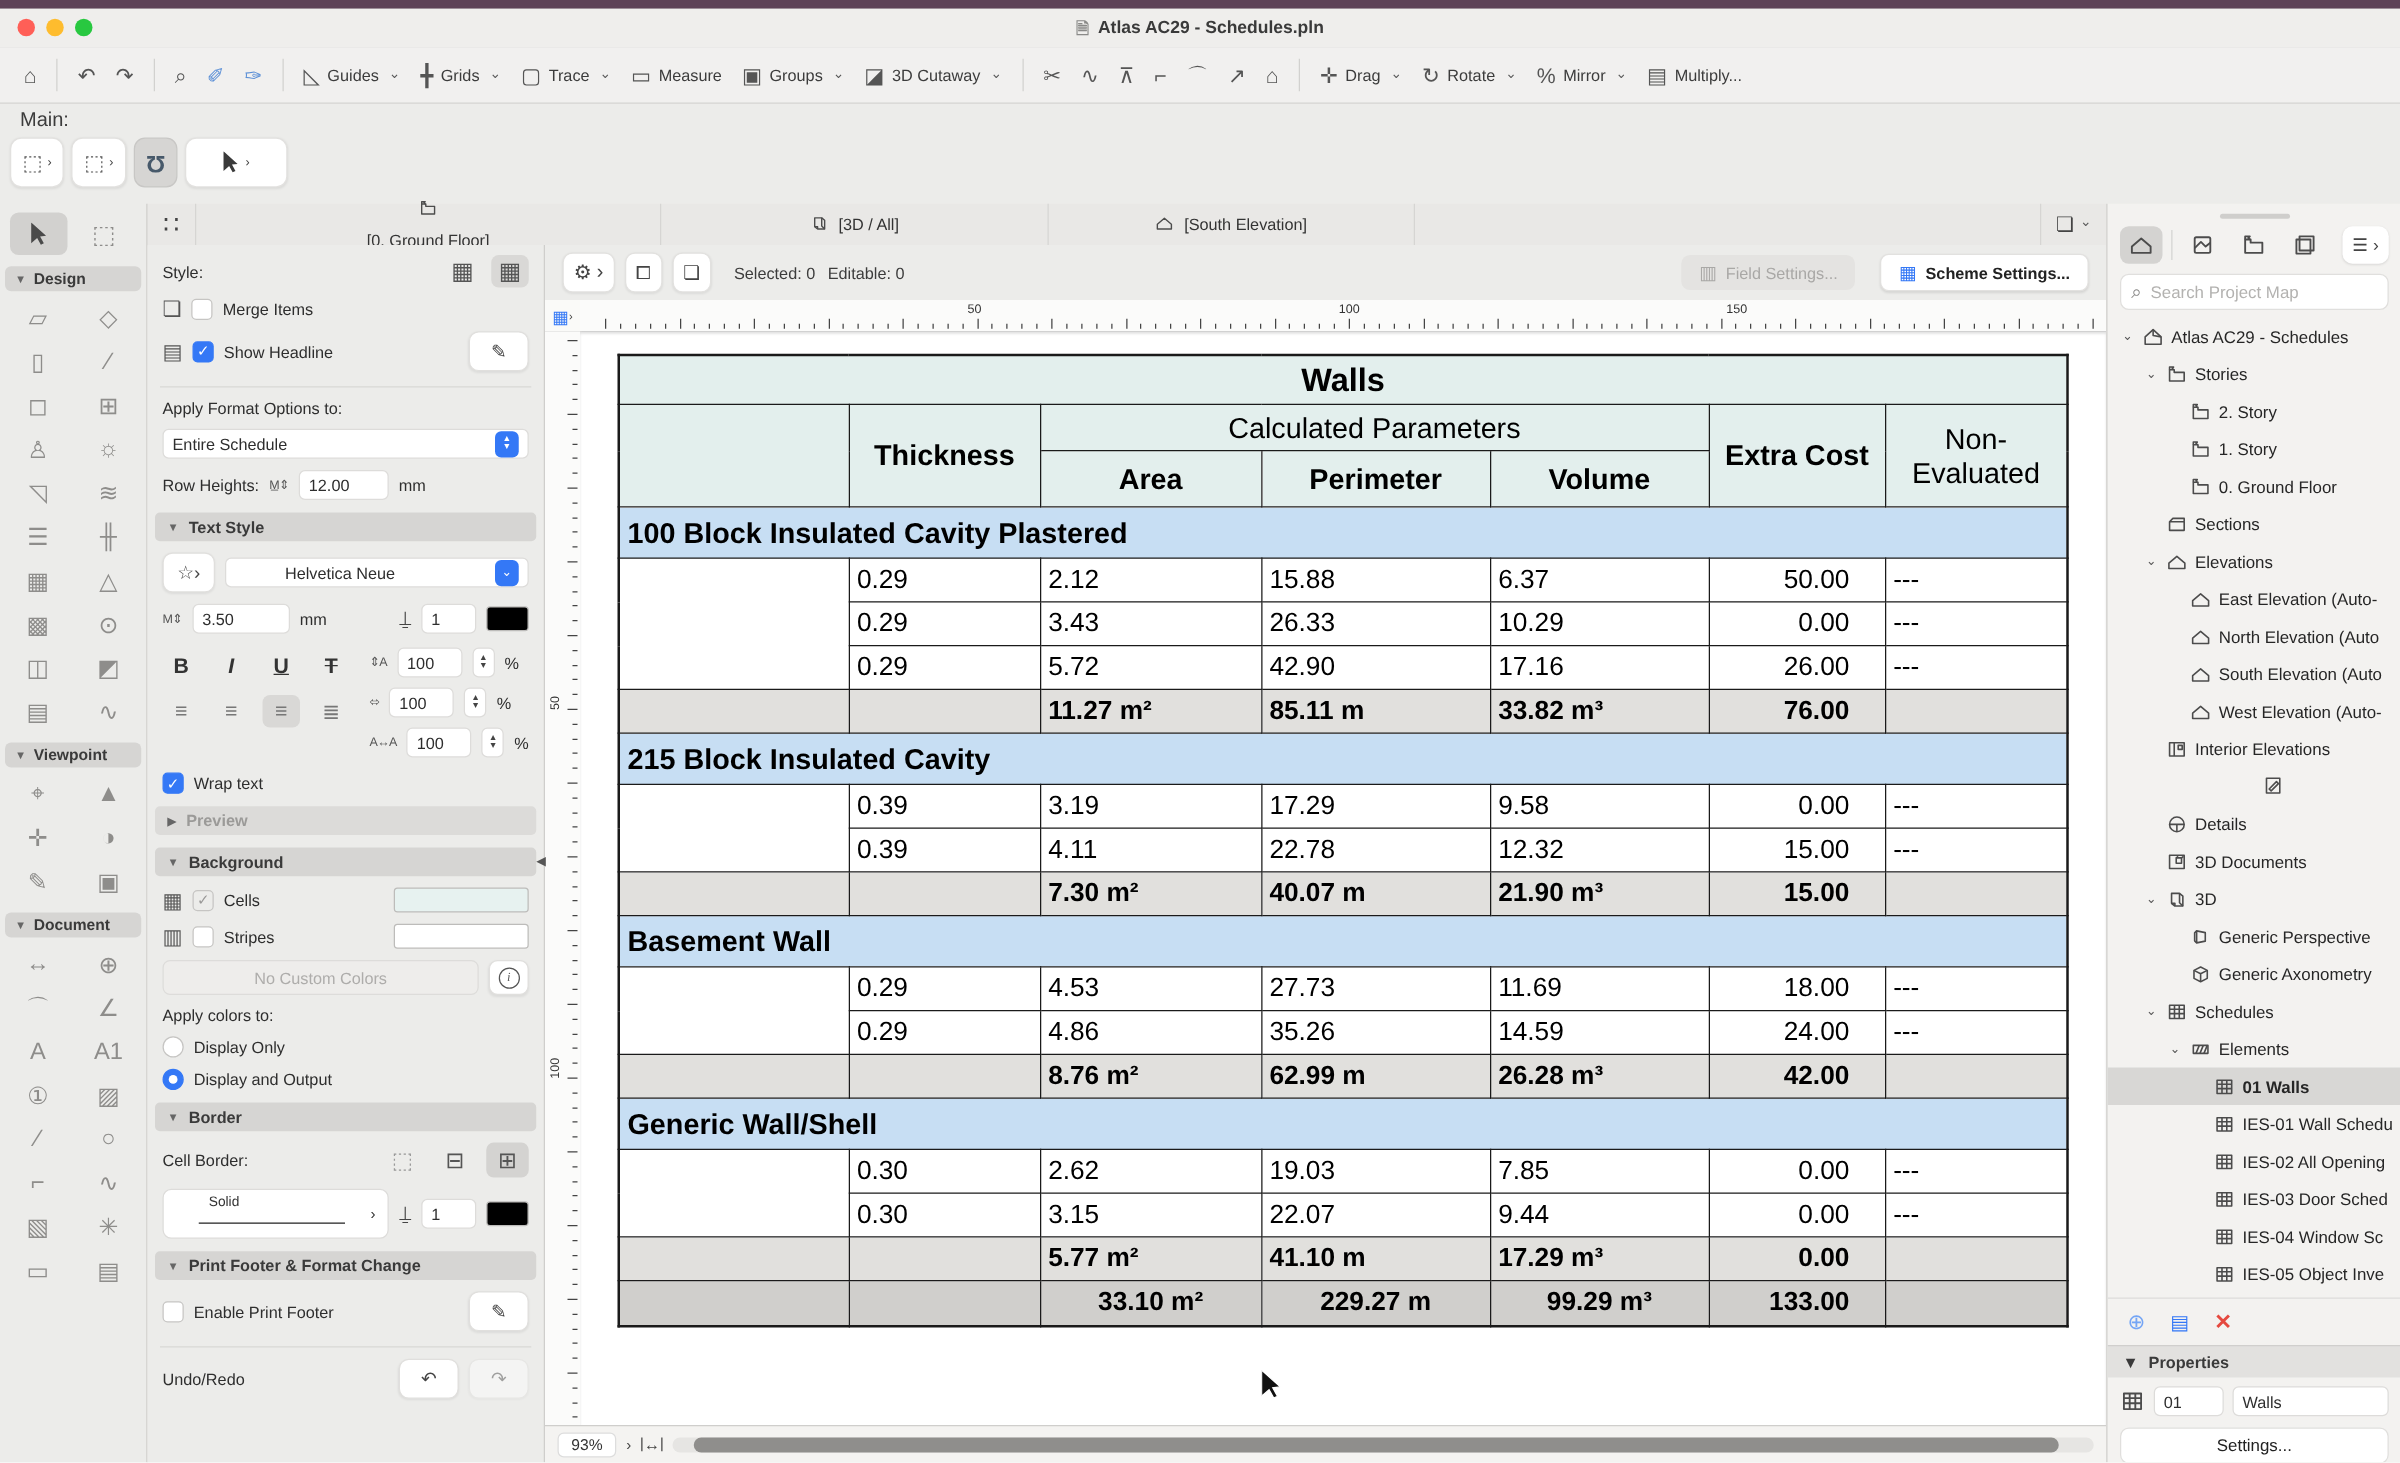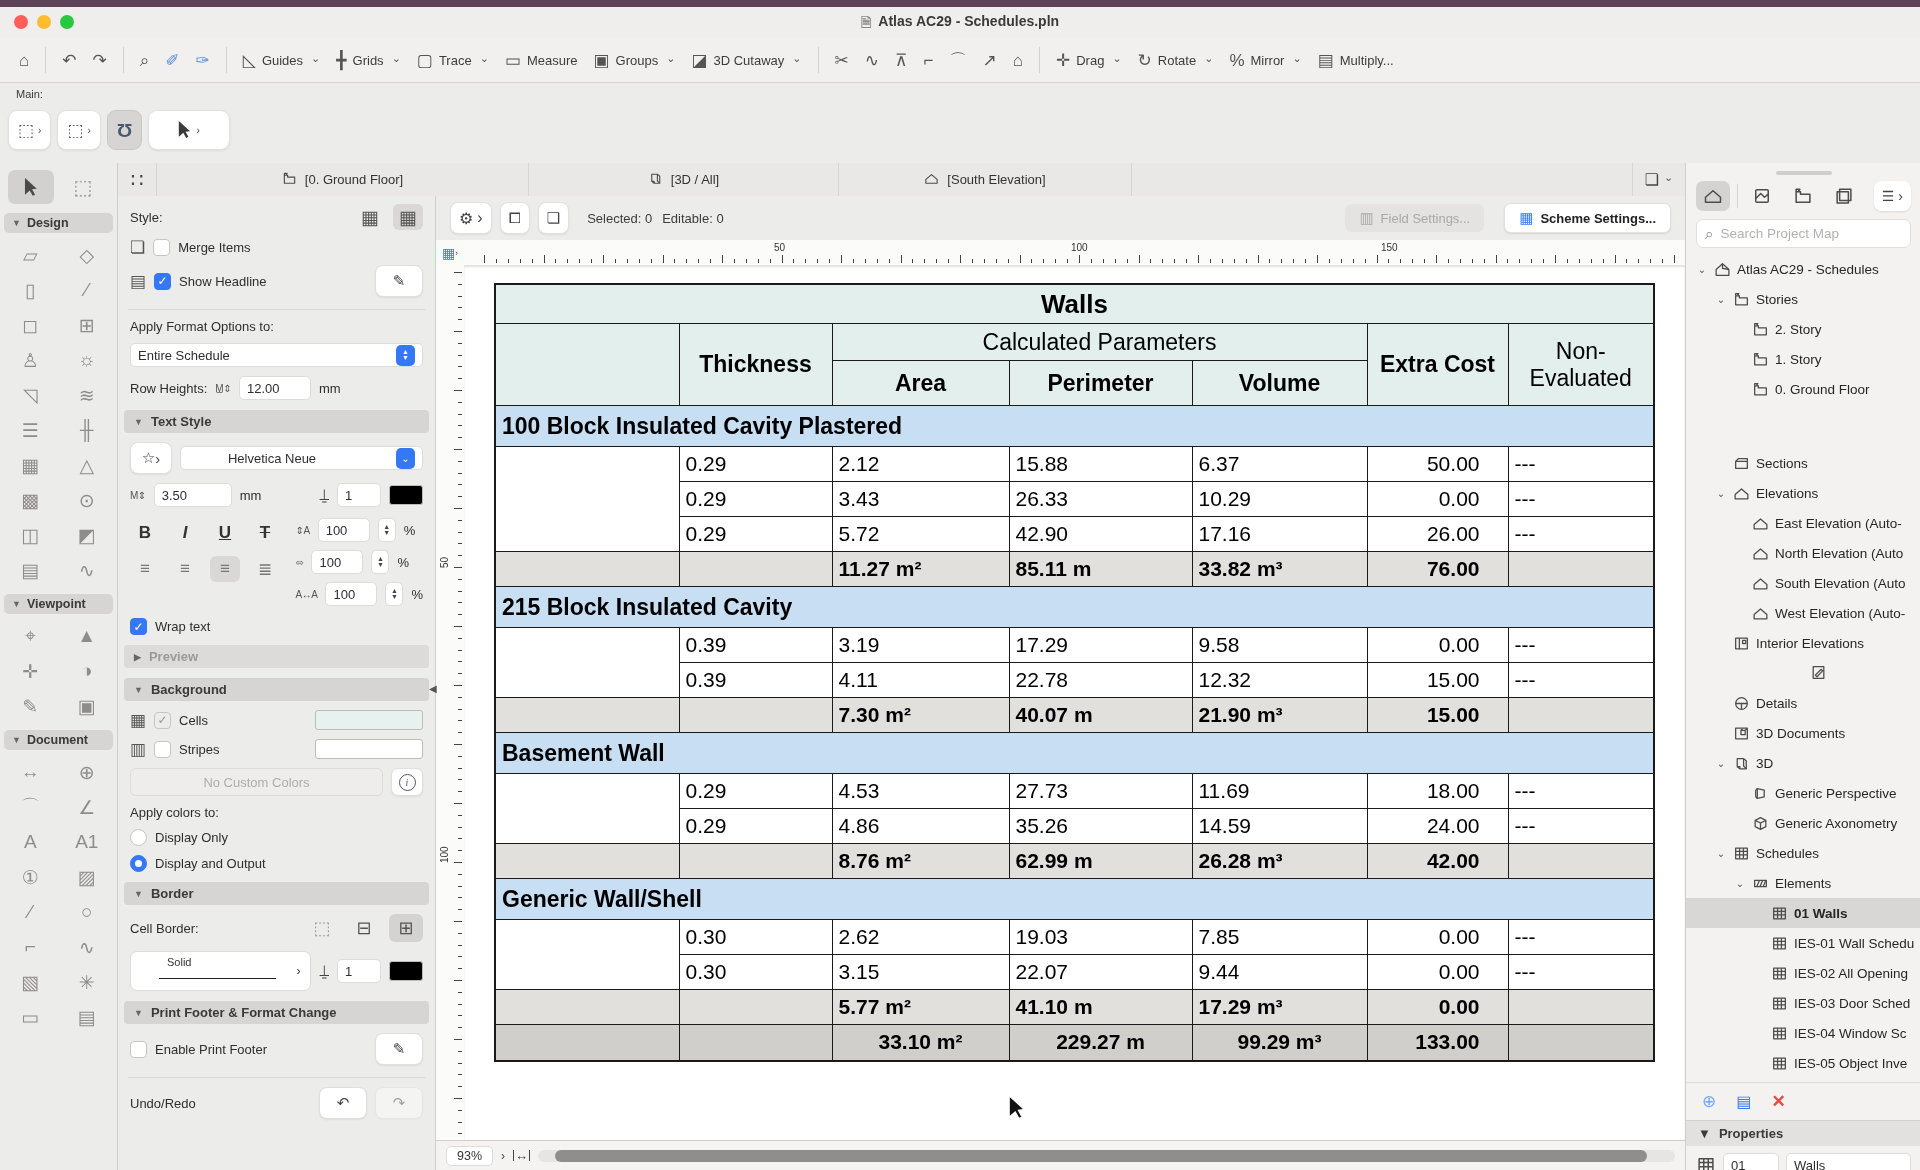--- a/index.html
+++ b/index.html
@@ -14,21 +14,21 @@
   .light{width:14px;height:14px;border-radius:50%;}
   .title{position:absolute;left:0;width:100%;text-align:center;font-size:14px;font-weight:bold;color:#3a3a3a;}
   .title .doc{display:inline-block;margin-right:7px;color:#8a8a88;font-size:13px;transform:translateY(1px);}
   .toolbar{position:absolute;left:0;top:38px;width:1920px;height:45px;background:#f1f0ef;
     border-bottom:1px solid #d4d3d1;display:flex;align-items:center;padding:0 12px;box-sizing:border-box;gap:2px;}
   .tbtn{display:flex;align-items:center;gap:6px;padding:4px 7px;border-radius:6px;font-size:13px;color:#3c3c3c;white-space:nowrap;}
   .glyph{font-size:17px;color:#555;line-height:1;}
   .chev{font-size:11px;color:#555;margin-left:2px;transform:translateY(-2px);}
   .sep{width:1px;height:26px;background:#d2d1cf;margin:0 7px;flex:0 0 auto;}
   
-  .mainlabel{position:absolute;left:16px;top:88px;font-size:11px;color:#3c3c3c;}
+  .mainlabel{position:absolute;left:16px;top:88px;font-size:16px;color:#3c3c3c;}
   .quicktools{position:absolute;left:8px;top:110px;display:flex;gap:6px;align-items:center;}
   .qbtn{height:38px;background:#fff;border:1px solid #e2e1df;border-radius:9px;display:flex;
     align-items:center;justify-content:center;gap:4px;padding:0 9px;box-shadow:0 1px 2px rgba(0,0,0,.08);}
   .qbtn.pressed{background:#d6d5d3;border-color:#c8c7c5;box-shadow:none;}
   .qbtn .mini{font-size:10px;color:#444;}
   .magnet{display:inline-block;transform:rotate(180deg);font-size:19px;color:#47596a;font-weight:bold;}
   
   .toolbox{position:absolute;left:0;top:163px;width:117px;height:1007px;background:#ececea;border-right:1px solid #cfcecc;overflow:hidden;}
   .settings{position:absolute;left:118px;top:196px;width:317px;height:974px;background:#ececea;border-right:1px solid #cfcecc;overflow:hidden;}
   .center{position:absolute;left:436px;top:196px;width:1249px;height:974px;background:#ececea;}
@@ -267,21 +267,21 @@
       <svg width="14" height="18" viewBox="0 0 11 16">
           <path d="M0 0 L0 14 L4 10.5 L6.5 15 L8.5 14 L6 9.5 L10 9 Z" fill="#3a3a3a"></path>
         </svg>
       <span class="mini">›</span>
       </div>
   </div>
 
   <div class="tabstrip">
     <div class="taboverview">∷</div>
     <div id="tabs" style="display:flex;flex:1;align-items:stretch;">
-        <div class="tab" style="width: 372px;">
+        <div class="tab" style="width: 372px; flex-direction: column;">
           <span><svg width="15" height="15" viewBox="0 0 16 16">
               <path d="M2.5 13 V4.5 H6 V6.5 H13.5 V13 Z" fill="none" stroke="#4c4c4c" stroke-width="1.2" stroke-linejoin="round"></path>
               <path d="M2.5 4.5 V2.5 H5.5 L4.5 3.5 L5.5 4.5" fill="none" stroke="#4c4c4c" stroke-width="1.2" stroke-linejoin="round"></path>
             </svg></span>
           <span>[0. Ground Floor]</span>
         </div>
         <div class="tab" style="width: 310px;">
           <span><svg width="15" height="15" viewBox="0 0 16 16">
               <path d="M4 3.5 H10 L12.5 5.5 V13 H6.5 L4 11 Z" fill="none" stroke="#4c4c4c" stroke-width="1.2" stroke-linejoin="round"></path>
               <path d="M10 3.5 L10 10.5 L12.5 13 M4 11 H6.5 V13" fill="none" stroke="#4c4c4c" stroke-width="1.2" stroke-linejoin="round"></path>
@@ -1058,21 +1058,21 @@
         <div class="trow" style="padding-left: 48px;">
           <span class="tarrow"></span>
           <span style="display:inline-flex">
             <svg width="17" height="17" viewBox="0 0 16 16">
               <path d="M2.5 13 V4.5 H6 V6.5 H13.5 V13 Z" fill="none" stroke="#4c4c4c" stroke-width="1.2" stroke-linejoin="round"></path>
               <path d="M2.5 4.5 V2.5 H5.5 L4.5 3.5 L5.5 4.5" fill="none" stroke="#4c4c4c" stroke-width="1.2" stroke-linejoin="round"></path>
             </svg>
           </span>
           <span>0. Ground Floor</span>
         </div>
-        <div class="trow" style="padding-left: 29px; margin-top: 44px;">
+        <div class="trow" style="padding-left: 29px;">
           <span class="tarrow"></span>
           <span style="display:inline-flex">
             <svg width="17" height="17" viewBox="0 0 16 16">
               <rect x="2.5" y="6" width="11" height="6.5" fill="none" stroke="#4c4c4c" stroke-width="1.2" stroke-linejoin="round"></rect>
               <path d="M2.5 6 L5 3.5 H13.5 L13.5 6" fill="none" stroke="#4c4c4c" stroke-width="1.2" stroke-linejoin="round"></path>
             </svg>
           </span>
           <span>Sections</span>
         </div>
         <div class="trow" style="padding-left: 29px;">

